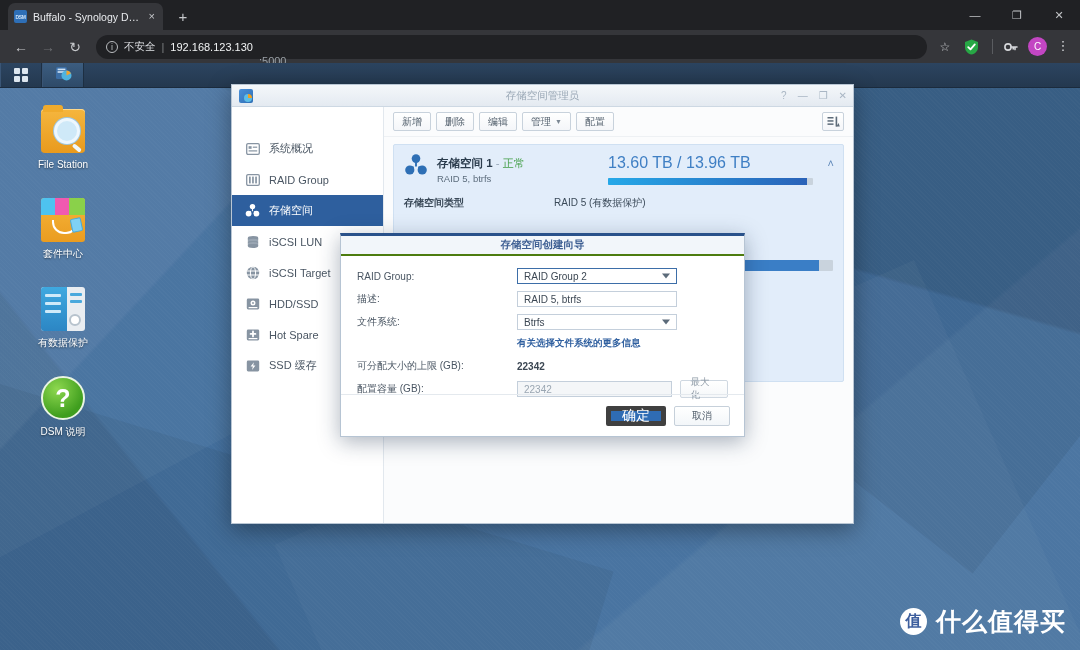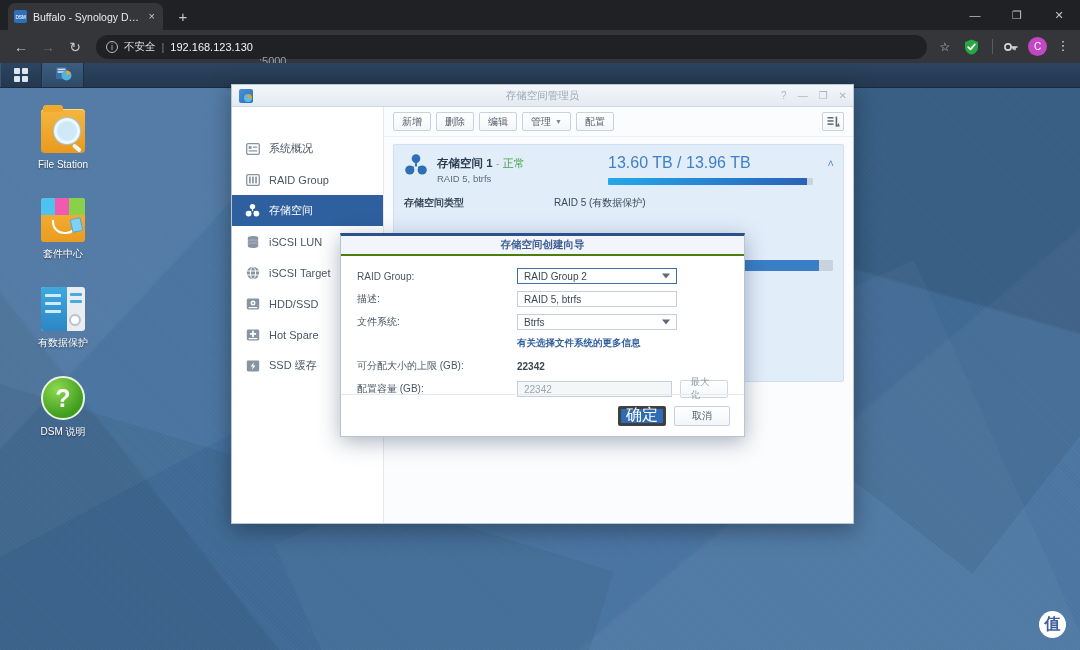--- a/index.html
+++ b/index.html
@@ -292,22 +292,22 @@
     margin-left: 8px; height: 18px; padding: 0 9px; font-size: 9.5px; color: #8e9aa6;
     background: linear-gradient(#ffffff,#f5f7f9); border: 1px solid #cfd8e1;
     border-radius: 2px; display: flex; align-items: center;
   }
   .wz-foot {
     position: absolute; left: 0; right: 0; bottom: 0; height: 42px;
     border-top: 1px solid #e4e9ee; display: flex; align-items: center;
     justify-content: flex-end; gap: 8px; padding-right: 14px;
   }
   .btn-primary {
-    width: 48px; height: 20px; background: #2f6cb4; border: 3px solid #404040;
-    border-radius: 2px; color: #fff; font-size: 16px;
+    width: 60px; height: 20px; background: #2f6cb4; border: 5px solid #404040;
+    border-radius: 2px; color: #fff; font-size: 14px;
     display: flex; align-items: center; justify-content: center;
   }
   .btn-default {
     width: 56px; height: 20px; background: linear-gradient(#ffffff,#f3f6f9);
     border: 1px solid #c6d0da; border-radius: 2px; color: #566personally;
     color: #56626f; font-size: 10px;
     display: flex; align-items: center; justify-content: center;
   }
 
   
@@ -668,14 +668,15 @@
     </div>
 
     <div class="wz-foot">
       <div class="btn-primary">确定</div>
       <div class="btn-default">取消</div>
     </div>
   </div>
 
   <div id="watermark">
     <span class="wm-logo">值</span>
+    <span class="wm-text">什么值得买</span>
   </div>
 </div>
 
 </body></html>

